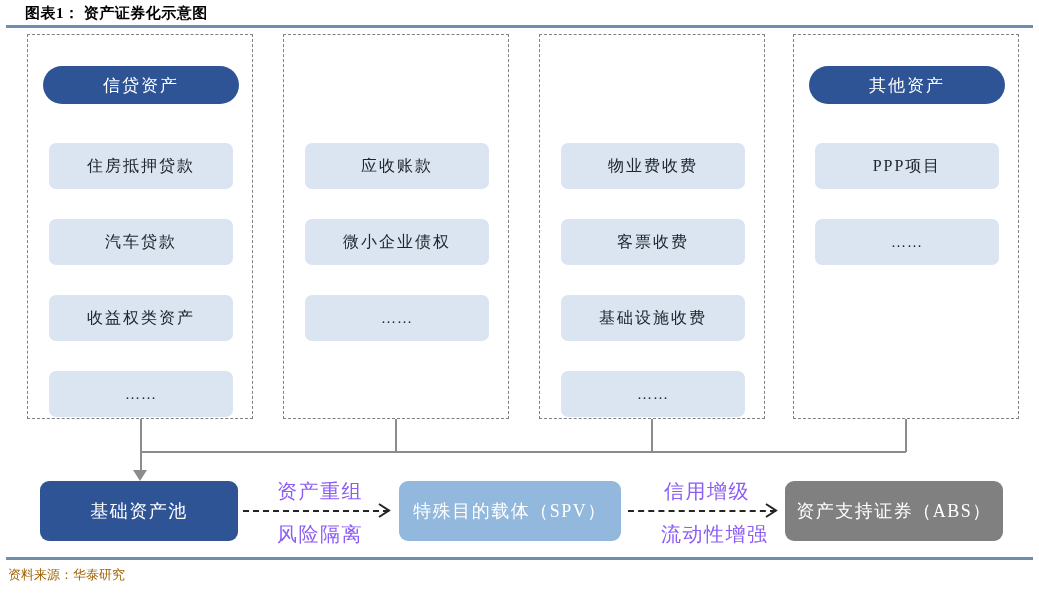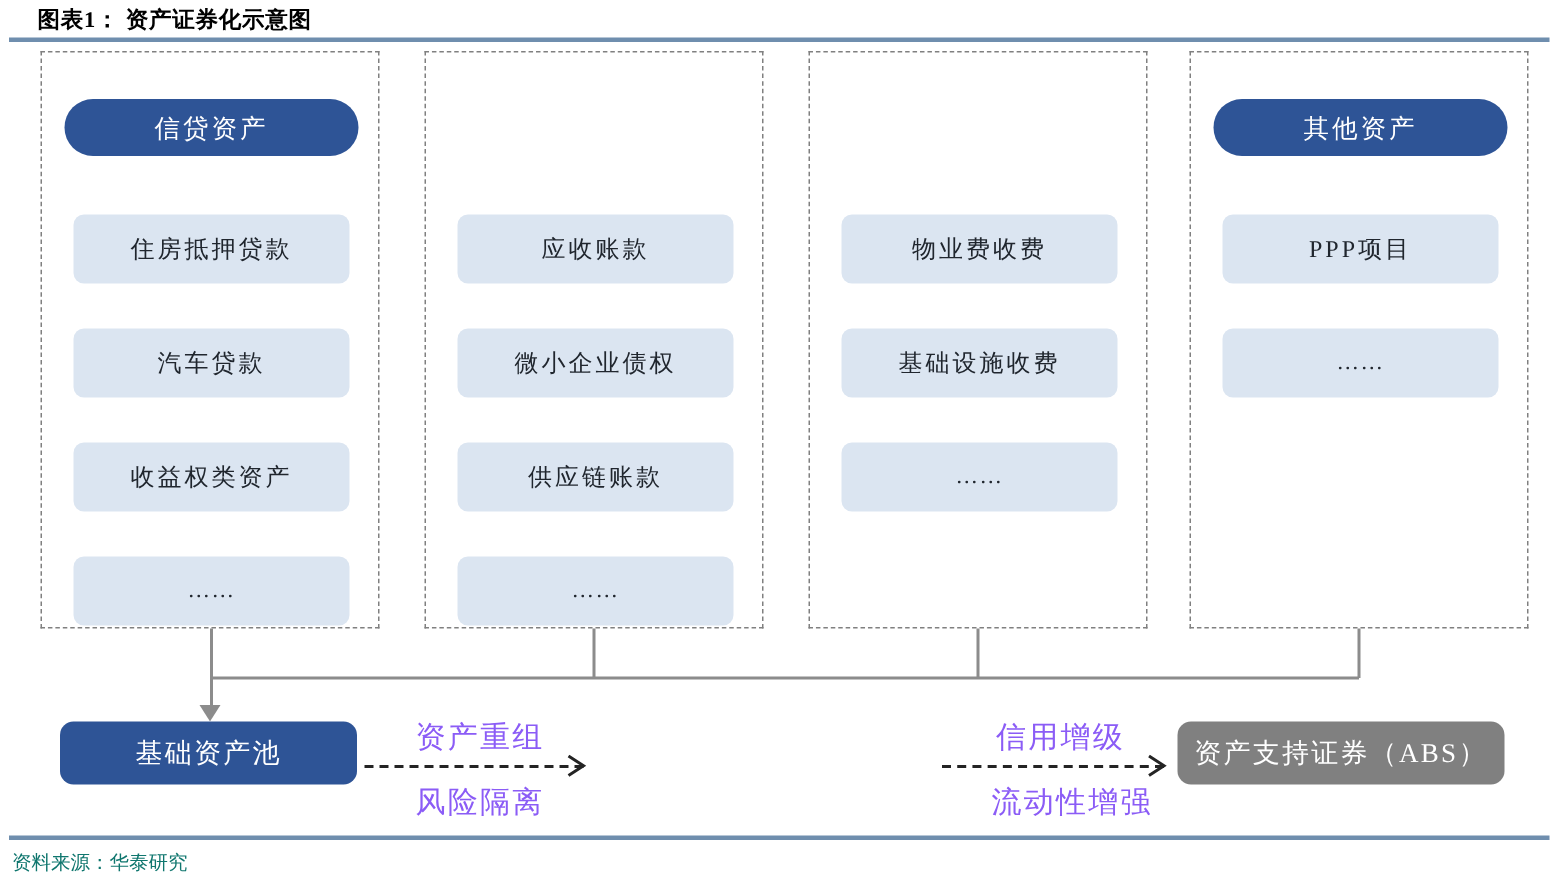--- a/index.html
+++ b/index.html
@@ -46,21 +46,21 @@
     top: 557px;
     width: 1027px;
     height: 3px;
     background: #6f8eae;
   }
   .source-note {
     position: absolute;
     left: 8px;
     top: 566px;
     font-size: 13px;
-    color: #0f766e;
+    color: #a16207;
     font-family: "Liberation Serif", "DejaVu Serif", serif;
     white-space: nowrap;
   }
 
   
   .col {
     position: absolute;
     top: 34px;
     width: 226px;
     height: 385px;
@@ -149,21 +149,21 @@
     height: 0;
     border-left: 7px solid transparent;
     border-right: 7px solid transparent;
     border-top: 11px solid #8c8c8c;
   }
 
   
   .flow-box {
     position: absolute;
     top: 481px;
-    height: 42px;
+    height: 60px;
     border-radius: 9px;
     display: flex;
     align-items: center;
     justify-content: center;
     color: #ffffff;
     font-size: 18px;
     letter-spacing: 1.5px;
     white-space: nowrap;
   }
   .box-pool {
@@ -233,28 +233,28 @@
       <div class="chip">汽车贷款</div>
       <div class="chip">收益权类资产</div>
       <div class="chip dots">……</div>
     </div>
   </div>
 
   <div class="col col-2">
     <div class="chip-list">
       <div class="chip">应收账款</div>
       <div class="chip">微小企业债权</div>
-      <div class="chip">供应链账款</div>
       <div class="chip dots">……</div>
     </div>
   </div>
 
   <div class="col col-3">
     <div class="chip-list">
       <div class="chip">物业费收费</div>
+      <div class="chip">客票收费</div>
       <div class="chip">基础设施收费</div>
       <div class="chip dots">……</div>
     </div>
   </div>
 
   <div class="col col-4">
     <div class="col-head">其他资产</div>
     <div class="chip-list">
       <div class="chip">PPP项目</div>
       <div class="chip dots">……</div>
@@ -272,20 +272,21 @@
 
   <div class="flow-arrow arrow-1">
     <div class="dash-line"></div>
     <svg class="head" viewBox="0 0 13 15">
       <polyline points="1,1 11,7.5 1,14" fill="none" stroke="#242424" stroke-width="2"></polyline>
     </svg>
   </div>
   <div class="arrow-label lbl-a1-top">资产重组</div>
   <div class="arrow-label lbl-a1-bot">风险隔离</div>
 
+  <div class="flow-box box-spv">特殊目的载体（SPV）</div>
 
   <div class="flow-arrow arrow-2">
     <div class="dash-line"></div>
     <svg class="head" viewBox="0 0 13 15">
       <polyline points="1,1 11,7.5 1,14" fill="none" stroke="#242424" stroke-width="2"></polyline>
     </svg>
   </div>
   <div class="arrow-label lbl-a2-top">信用增级</div>
   <div class="arrow-label lbl-a2-bot">流动性增强</div>
 

